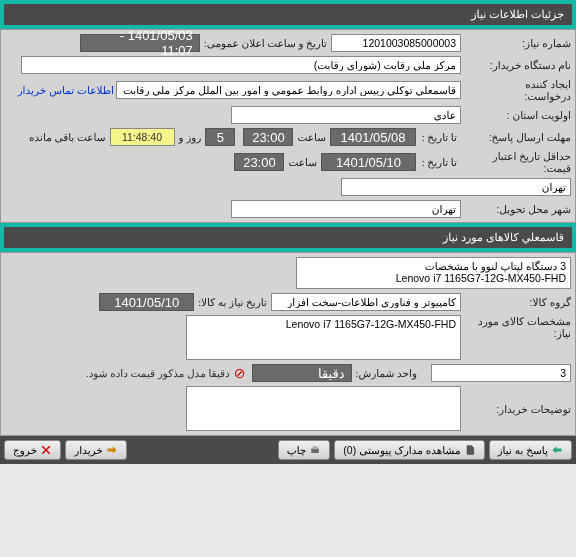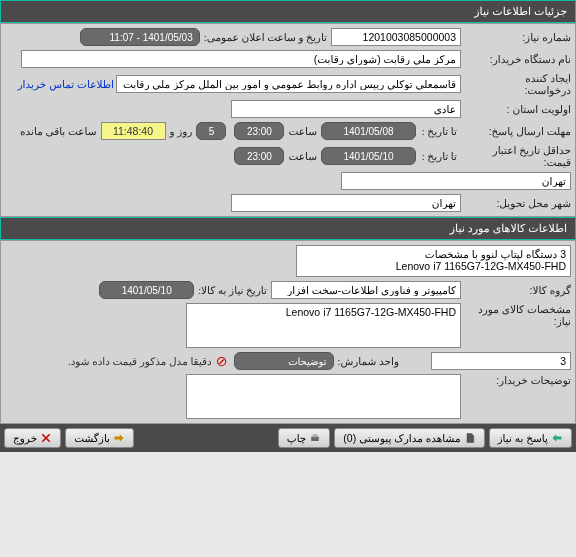--- a/index.html
+++ b/index.html
@@ -8,21 +8,21 @@
     font-size: 11px;
     background: #e8e8e8;
     direction: rtl;
     width: 576px;
   }
   .section-header {
     background: #4a4a4a;
     color: #fff;
     padding: 4px 8px;
     font-size: 11px;
-    border: 1px solid #14b8a6;
+    border: 4px solid #14b8a6;
   }
   .form-section {
     background: #d4d4d4;
     border: 1px solid #999;
     padding: 2px 0;
   }
   .row {
     display: flex;
     align-items: center;
     padding: 2px 4px;
@@ -50,23 +50,23 @@
     font-size: 10.5px;
     height: 18px;
     font-family: Tahoma, Arial, sans-serif;
     direction: rtl;
   }
   .input-dark {
     background: #6a6a6a;
     color: #fff;
     border: 1px solid #555;
     padding: 2px 6px;
-    font-size: 10px;
+    font-size: 13px;
     height: 18px;
-    border-radius: 6px;
+    border-radius: 0;
   }
   .input-yellow {
     background: #f5f58a;
     border: 1px solid #888;
     padding: 2px 6px;
     font-size: 10.5px;
     height: 18px;
     color: #333;
   }
   .textarea {
@@ -133,21 +133,21 @@
   </div>
 
   <div class="row">
     <span class="label">اولویت استان :</span>
     <input class="input" style="width: 230px;" readonly="" value="عادی">
   </div>
 
   <div class="row">
     <span class="label">مهلت ارسال پاسخ:</span>
     <span class="label-sm" style="width:45px">تا تاریخ :</span>
-    <span class="input-dark" style="width:95px;display:inline-flex;align-items:center;justify-content:center">1401/05/08</span>
+    <span class="input-dark" style="width:86px;display:inline-flex;align-items:center;justify-content:center">1401/05/08</span>
     <span class="label-sm">ساعت</span>
     <span class="input-dark" style="width:50px;display:inline-flex;align-items:center;justify-content:center">23:00</span>
     <span class="input-dark" style="width:30px;display:inline-flex;align-items:center;justify-content:center;margin-right:8px">5</span>
     <span class="label-sm">روز و</span>
     <span class="input-yellow" style="width:65px;display:inline-flex;align-items:center;justify-content:center">11:48:40</span>
     <span class="label-sm">ساعت باقی مانده</span>
   </div>
 
   <div class="row">
     <span class="label">حداقل تاریخ اعتبار قیمت:</span>
@@ -162,21 +162,21 @@
   </div>
 
   <div class="row">
     <span class="label">شهر محل تحویل:</span>
     <input class="input" style="width: 230px;" readonly="" value="تهران">
   </div>
 
 </div>
 
 <div class="section-header">
-  <span>اطلاعات کالاهای مورد نیاز</span>
+  <span>قاسمعلي کالاهای مورد نیاز</span>
 </div>
 
 <div class="form-section">
 
   <div class="row" style="align-items:flex-start">
     <textarea class="textarea" style="width: 275px; height: 32px;" readonly="">3 دستگاه لپتاپ لنوو با مشخصات
 Lenovo i7 1165G7-12G-MX450-FHD</textarea>
   </div>
 
   <div class="row">
@@ -186,27 +186,27 @@
     <span class="input-dark" style="width:95px;display:inline-flex;align-items:center;justify-content:center">1401/05/10</span>
   </div>
 
   <div class="row" style="align-items:flex-start">
     <span class="label">مشخصات کالای مورد نیاز:</span>
     <textarea class="textarea" style="width: 275px; height: 45px;" readonly="">Lenovo i7 1165G7-12G-MX450-FHD</textarea>
   </div>
 
   <div class="row">
     <input class="input" style="width: 140px;" readonly="" value="3">
-    <span class="label-sm" style="margin-right:28px">واحد شمارش:</span>
-    <span class="input-dark" style="width:100px;display:inline-flex;align-items:center">توضیحات</span>
+    <span class="label-sm" style="margin-right:10px">واحد شمارش:</span>
+    <span class="input-dark" style="width:100px;display:inline-flex;align-items:center">دقیقا</span>
     <span style="color:#c00;margin-right:6px;font-size:14px">⊘</span>
     <span class="label-sm" style="color:#333">دقیقا مدل مذکور قیمت داده شود.</span>
   </div>
 
-  <div class="row" style="align-items:flex-start">
+  <div class="row" style="align-items:center">
     <span class="label">توضیحات خریدار:</span>
     <textarea class="textarea" style="width: 275px; height: 45px;" readonly=""></textarea>
   </div>
 
 </div>
 
 <div class="bottom-bar">
   <button class="btn">
     <svg viewBox="0 0 16 16">
         <path fill="#2a7" d="M2 8l5-5v3h7v4H7v3z"></path>
@@ -225,21 +225,21 @@
         <rect x="3" y="6" width="10" height="6" fill="#666"></rect>
         <rect x="5" y="3" width="6" height="4" fill="#aaa"></rect>
       </svg>
     <span>چاپ</span>
   </button>
   <span class="flex1"></span>
   <button class="btn">
     <svg viewBox="0 0 16 16">
         <path fill="#c80" d="M14 8l-5 5v-3H2V6h7V3z"></path>
       </svg>
-    <span>بازگشت</span>
+    <span>خریدار</span>
   </button>
   <button class="btn">
     <svg viewBox="0 0 16 16">
         <path stroke="#c00" stroke-width="2" d="M3 3l10 10M13 3L3 13"></path>
       </svg>
     <span>خروج</span>
   </button>
 </div>
 
 </body></html>

